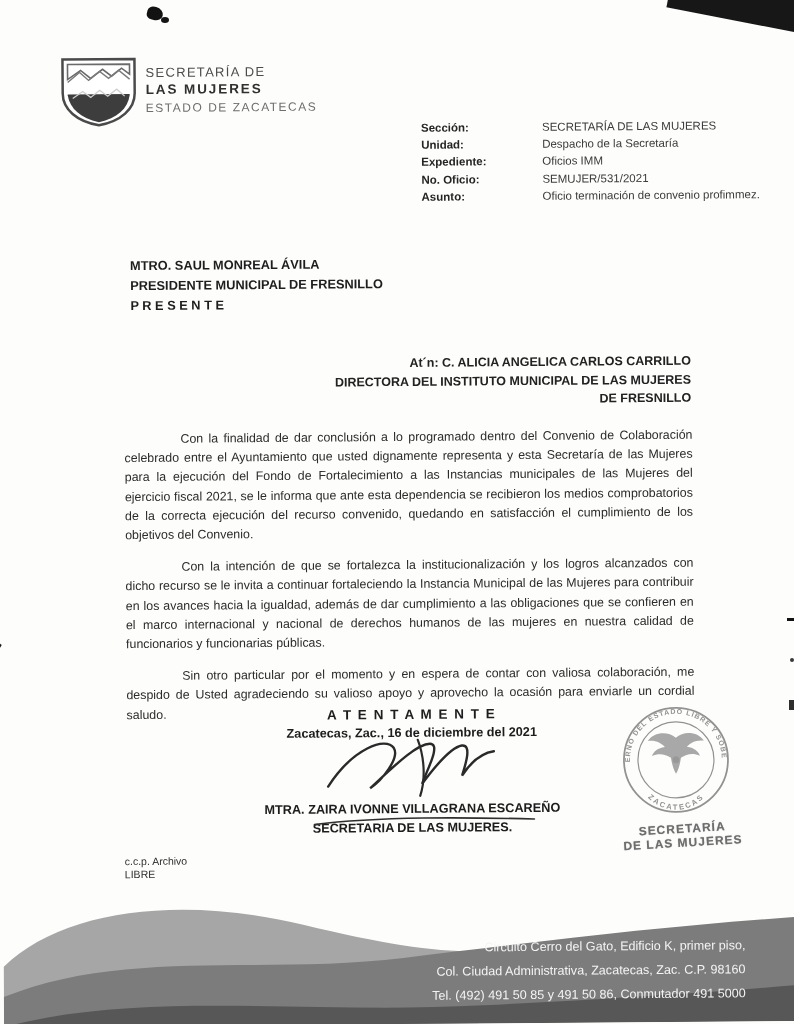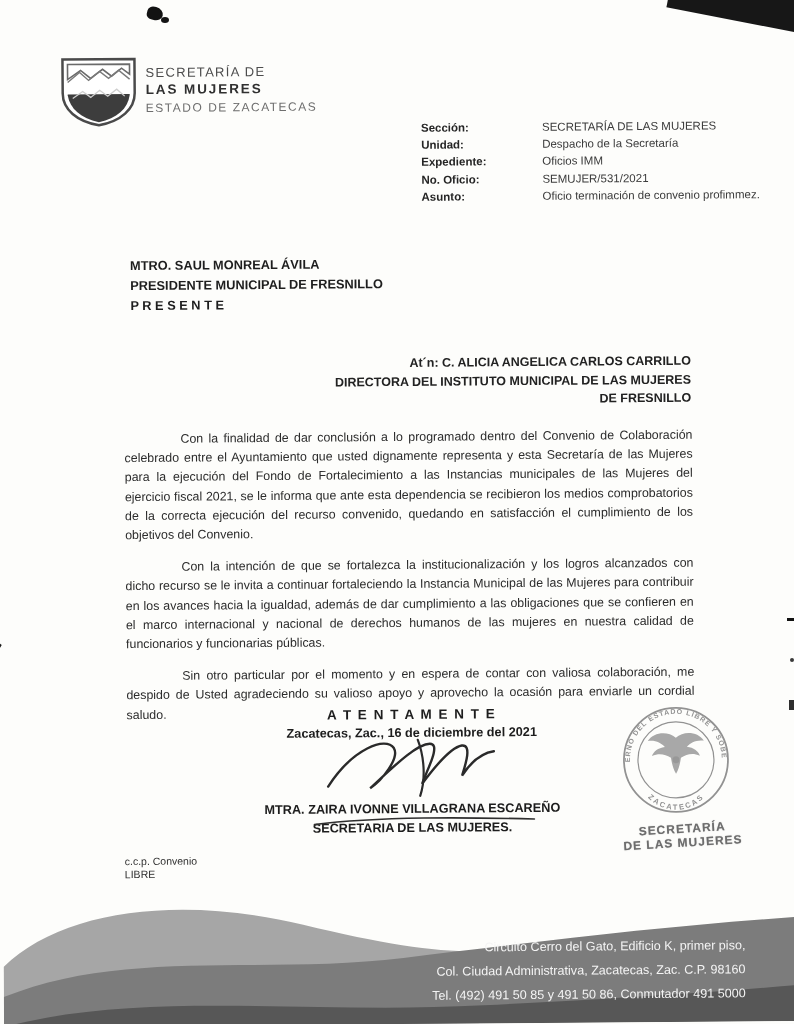--- a/index.html
+++ b/index.html
@@ -152,21 +152,21 @@
       </text>
       <path d="M66,40 c-8,-7 -22,-6 -28,3 c8,-1 13,2 17,6 c-7,1 -11,4 -13,9 c7,-3 13,-2 19,2 c1,6 2,11 5,16 c3,-5 4,-10 5,-16 c6,-4 12,-5 19,-2 c-2,-5 -6,-8 -13,-9 c4,-4 9,-7 17,-6 c-6,-9 -20,-10 -28,-3 z" fill="#909090" opacity="0.85"></path>
       <circle cx="66" cy="62" r="3.5" fill="#8d8d8d" opacity="0.8"></circle>
     </svg>
     <div class="stamp-caption">
       <div>SECRETARÍA</div>
       <div>DE LAS MUJERES</div>
     </div>
 
     <div class="ccp">
-      <div>c.c.p. Convenio</div>
+      <div>c.c.p. Archivo</div>
       <div>LIBRE</div>
     </div>
 
     <svg class="footer-waves" width="794" height="130" viewBox="0 0 794 130">
       <path d="M0,70 C60,12 180,0 300,30 C380,50 430,58 475,58 L475,130 L0,130 Z" fill="#a6a6a6"></path>
       <path d="M0,100 C120,52 260,80 400,64 C540,48 660,34 794,26 L794,130 L0,130 Z" fill="#7c7c7c"></path>
       <path d="M0,130 C140,94 300,120 480,112 C620,106 720,100 794,94 L794,130 Z" fill="#575757"></path>
     </svg>
     <div class="footer-text">
       <div>Circuito Cerro del Gato, Edificio K, primer piso,</div>

